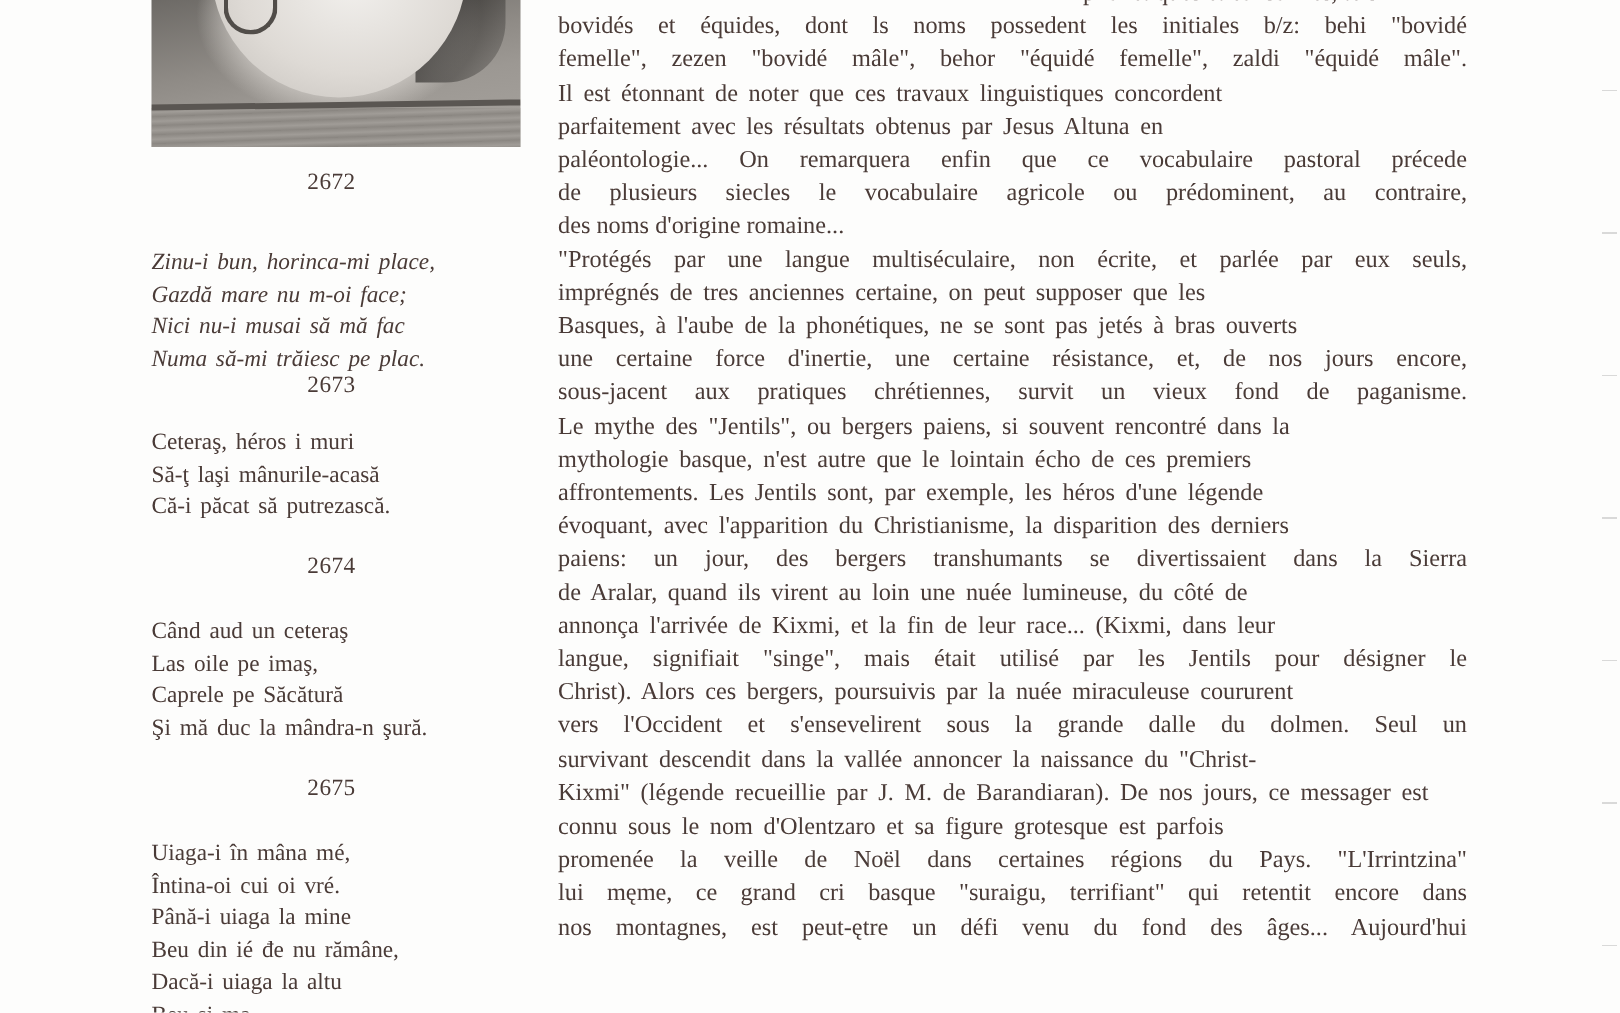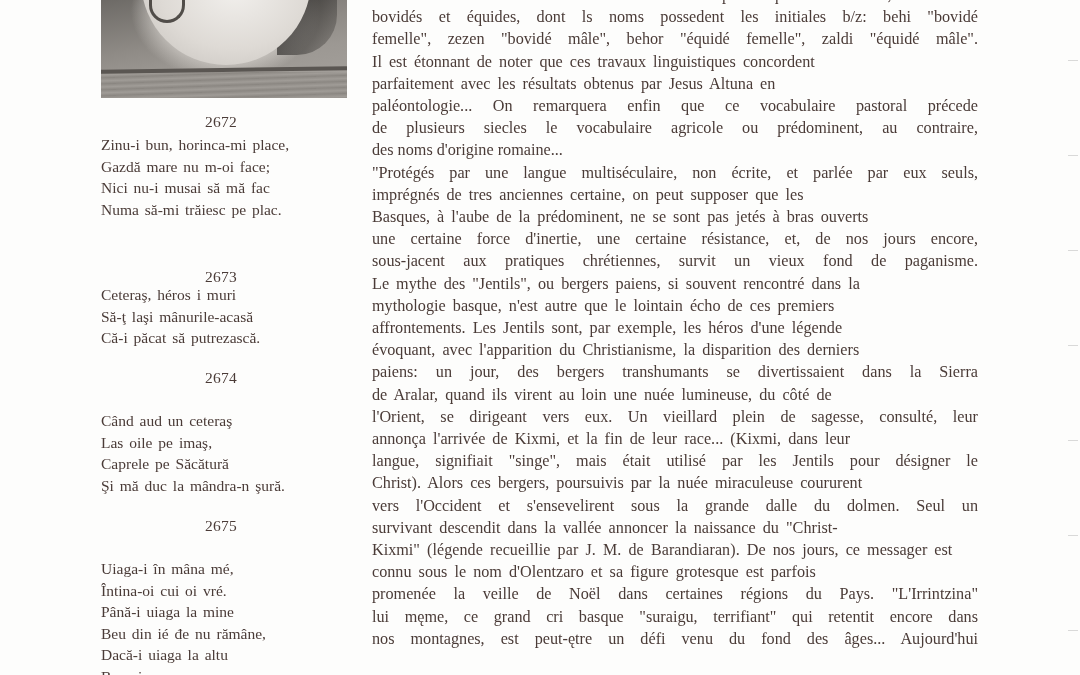--- a/index.html
+++ b/index.html
@@ -67,28 +67,28 @@
 <div class="photo">
   <div class="shelf"></div>
   <div class="shelf-edge"></div>
   <div class="bowl-shadow"></div>
   <div class="bowl"></div>
   <div class="bowl-rim"></div>
 </div>
 
 <div>
   <div class="poem-num" style="left:101px; top:113px;">2672</div>
-  <div class="poem" style="top:134px;">
+  <div class="poem" style="top:164px;font-style:italic;">
     <span class="line">Zinu-i bun, horinca-mi place,</span>
     <span class="line">Gazdă mare nu m-oi face;</span>
     <span class="line">Nici nu-i musai să mă fac</span>
     <span class="line">Numa să-mi trăiesc pe plac.</span>
   </div>
 
-  <div class="poem-num" style="left:101px; top:248px;margin-top:20px;">2673</div>
+  <div class="poem-num" style="left:101px; top:248px;">2673</div>
   <div class="poem" style="top:284px;">
     <span class="line">Ceteraş, héros i muri</span>
     <span class="line">Să-ţ laşi mânurile-acasă</span>
     <span class="line">Că-i păcat să putrezască.</span>
   </div>
 
   <div class="poem-num" style="left:101px; top:369px;">2674</div>
   <div class="poem" style="top:410px;">
     <span class="line">Când aud un ceteraş</span>
     <span class="line">Las oile pe imaş,</span>
@@ -111,30 +111,29 @@
   <span class="line" style="padding-left:350px; text-align-last:left;">phonétiques et consonnes, tels</span>
   <span class="line">bovidés et équides, dont ls noms possedent les initiales b/z: behi "bovidé</span>
   <span class="line">femelle", zezen "bovidé mâle", behor "équidé femelle", zaldi "équidé mâle".</span>
   <span class="line short">Il est étonnant de noter que ces travaux linguistiques concordent</span>
   <span class="line short">parfaitement avec les résultats obtenus par Jesus Altuna en</span>
   <span class="line">paléontologie... On remarquera enfin que ce vocabulaire pastoral précede</span>
   <span class="line">de plusieurs siecles le vocabulaire agricole ou prédominent, au contraire,</span>
   <span class="line last">des noms d'origine romaine...</span>
   <span class="line">"Protégés par une langue multiséculaire, non écrite, et parlée par eux seuls,</span>
   <span class="line short">imprégnés de tres anciennes certaine, on peut supposer que les</span>
-  <span class="line short">Basques, à l'aube de la prédominent, ne se sont pas jetés à bras ouverts</span>
+  <span class="line short">Basques, à l'aube de la phonétiques, ne se sont pas jetés à bras ouverts</span>
   <span class="line">une certaine force d'inertie, une certaine résistance, et, de nos jours encore,</span>
   <span class="line">sous-jacent aux pratiques chrétiennes, survit un vieux fond de paganisme.</span>
   <span class="line short">Le mythe des "Jentils", ou bergers paiens, si souvent rencontré dans la</span>
   <span class="line short">mythologie basque, n'est autre que le lointain écho de ces premiers</span>
   <span class="line short">affrontements. Les Jentils sont, par exemple, les héros d'une légende</span>
   <span class="line short">évoquant, avec l'apparition du Christianisme, la disparition des derniers</span>
   <span class="line">paiens: un jour, des bergers transhumants se divertissaient dans la Sierra</span>
   <span class="line short">de Aralar, quand ils virent au loin une nuée lumineuse, du côté de</span>
-  <span class="line">l'Orient, se dirigeant vers eux. Un vieillard plein de sagesse, consulté, leur</span>
   <span class="line short">annonça l'arrivée de Kixmi, et la fin de leur race... (Kixmi, dans leur</span>
   <span class="line">langue, signifiait "singe", mais était utilisé par les Jentils pour désigner le</span>
   <span class="line short">Christ). Alors ces bergers, poursuivis par la nuée miraculeuse coururent</span>
   <span class="line">vers l'Occident et s'ensevelirent sous la grande dalle du dolmen. Seul un</span>
   <span class="line short">survivant descendit dans la vallée annoncer la naissance du "Christ-</span>
   <span class="line short"><span>Kixmi" </span><span class="small-ref">(légende recueillie par J. M. de Barandiaran)</span><span>. De nos jours, ce messager est</span></span>
   <span class="line short">connu sous le nom d'Olentzaro et sa figure grotesque est parfois</span>
   <span class="line">promenée la veille de Noël dans certaines régions du Pays. "L'Irrintzina"</span>
   <span class="line">lui męme, ce grand cri basque "suraigu, terrifiant" qui retentit encore dans</span>
   <span class="line">nos montagnes, est peut-ętre un défi venu du fond des âges... Aujourd'hui</span>

